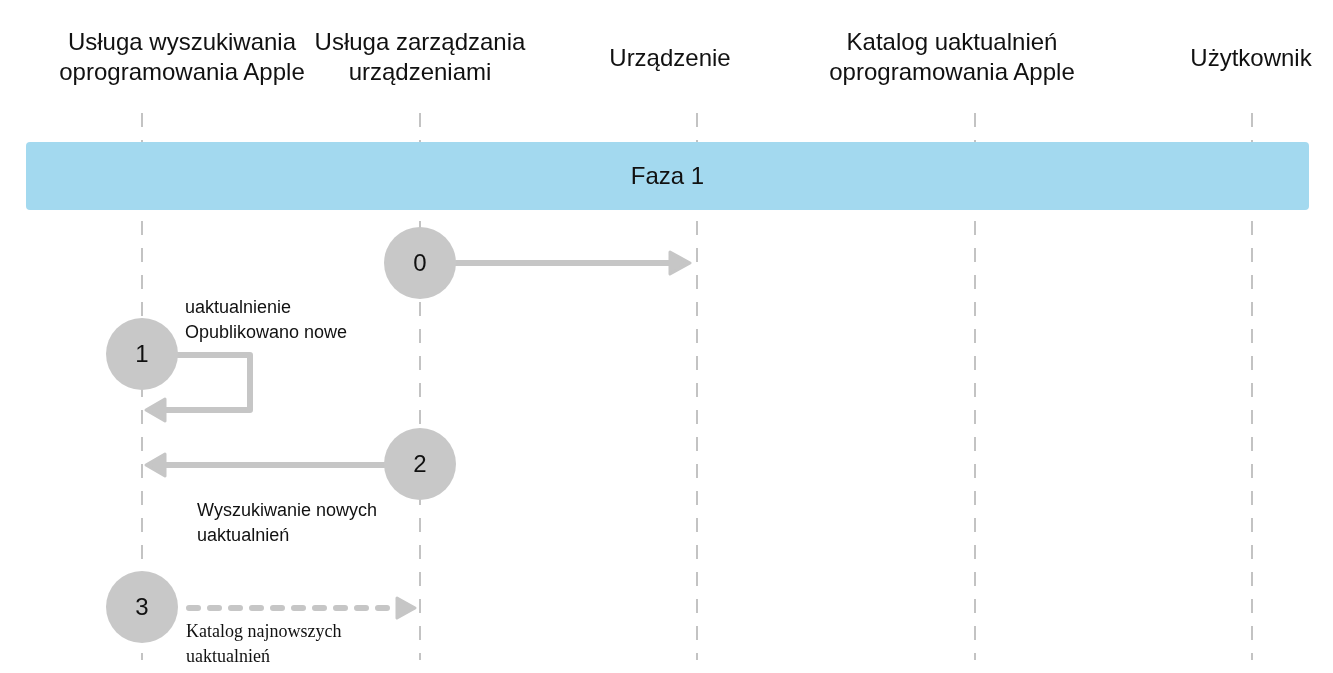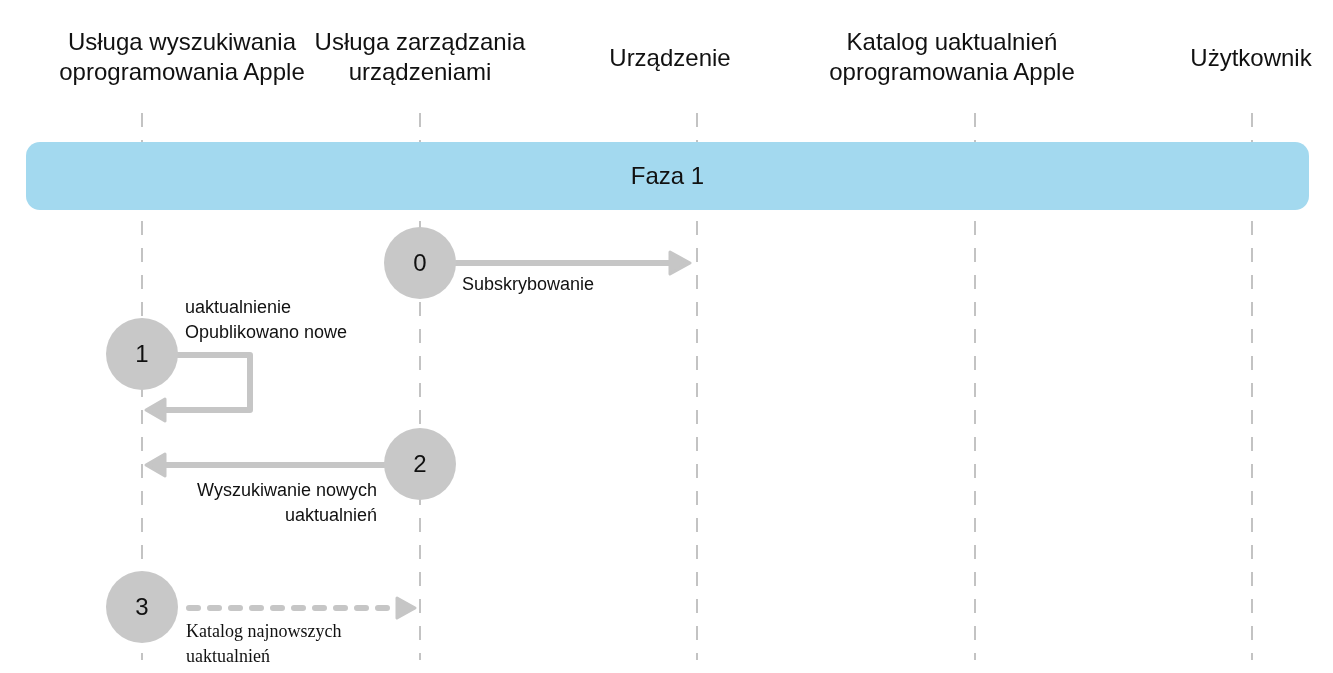--- a/index.html
+++ b/index.html
@@ -3,26 +3,26 @@
 <meta charset="utf-8">
 <style>
   html, body { margin: 0; padding: 0; background: #ffffff; }
   body { width: 1333px; height: 673px; position: relative; overflow: hidden;
          font-family: "Liberation Sans", "DejaVu Sans", sans-serif; color: #111; }
   .header { position: absolute; top: 27px; text-align: center; font-size: 24px; line-height: 30px;
             transform: translateX(-50%); white-space: nowrap; }
   .header.single { top: 43px; }
   svg.overlay { position: absolute; left: 0; top: 0; }
   .phase { position: absolute; left: 26px; top: 142px; width: 1283px; height: 68px; background: #a3d9ef;
-           border-radius: 14px; display: flex; align-items: center; justify-content: center; font-size: 24px; color: #111; }
+           border-radius: 4px; display: flex; align-items: center; justify-content: center; font-size: 24px; color: #111; }
   .step { position: absolute; width: 72px; height: 72px; border-radius: 50%; background: #c8c8c8;
           display: flex; align-items: center; justify-content: center; font-size: 24px; color: #111;
           transform: translate(-50%, -50%); }
   .label { position: absolute; font-size: 18px; line-height: 25px; white-space: nowrap; color: #111; }
-  .label.right { text-align: right; }
+  .label.right { text-align: left; margin-top: 20px; }
 </style>
 </head>
 <body>
 
 <div class="header" style="left:142px;margin-left:40px;">
   <div>Usługa wyszukiwania</div>
   <div>oprogramowania Apple</div>
 </div>
 <div class="header" style="left:420px;">
   <div>Usługa zarządzania</div>
@@ -80,21 +80,20 @@
   <span>1</span>
 </div>
 <div class="step" style="left:420px; top:464px;">
   <span>2</span>
 </div>
 <div class="step" style="left:142px; top:607px;">
   <span>3</span>
 </div>
 
 <div class="label" style="left:462px; top:272px;">
-  <div>Subskrybowanie</div>
 </div>
 <div class="label" style="left:185px; top:295px;">
   <div>uaktualnienie</div>
   <div>Opublikowano nowe</div>
 </div>
 <div class="label right" style="right:956px; top:478px;">
   <div>Wyszukiwanie nowych</div>
   <div>uaktualnień</div>
 </div>
 <div class="label" style="left:186px; top:619px;font-family:Liberation Serif, serif;">

